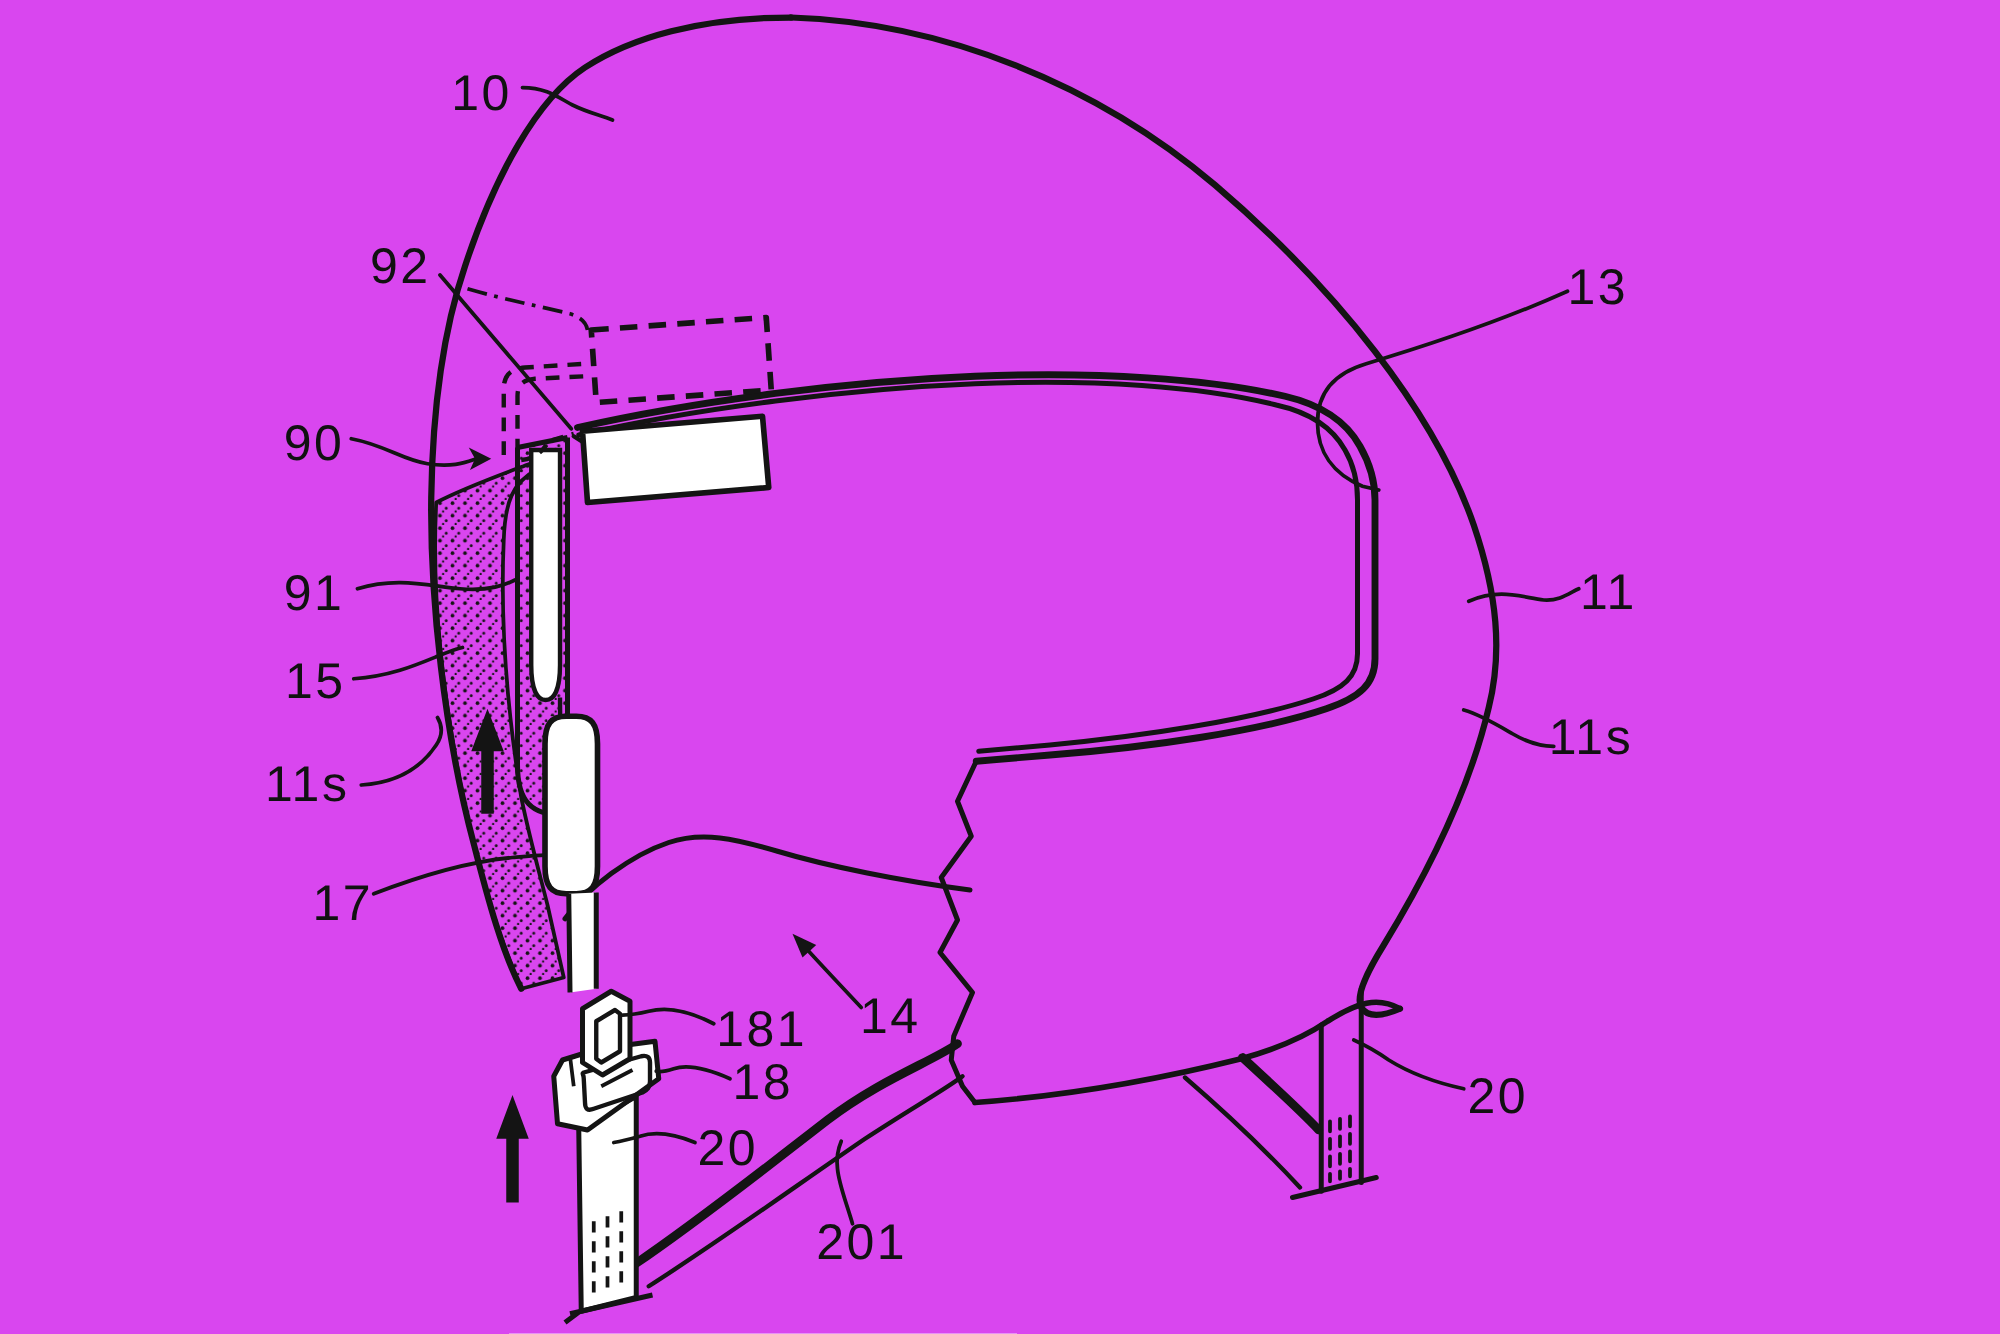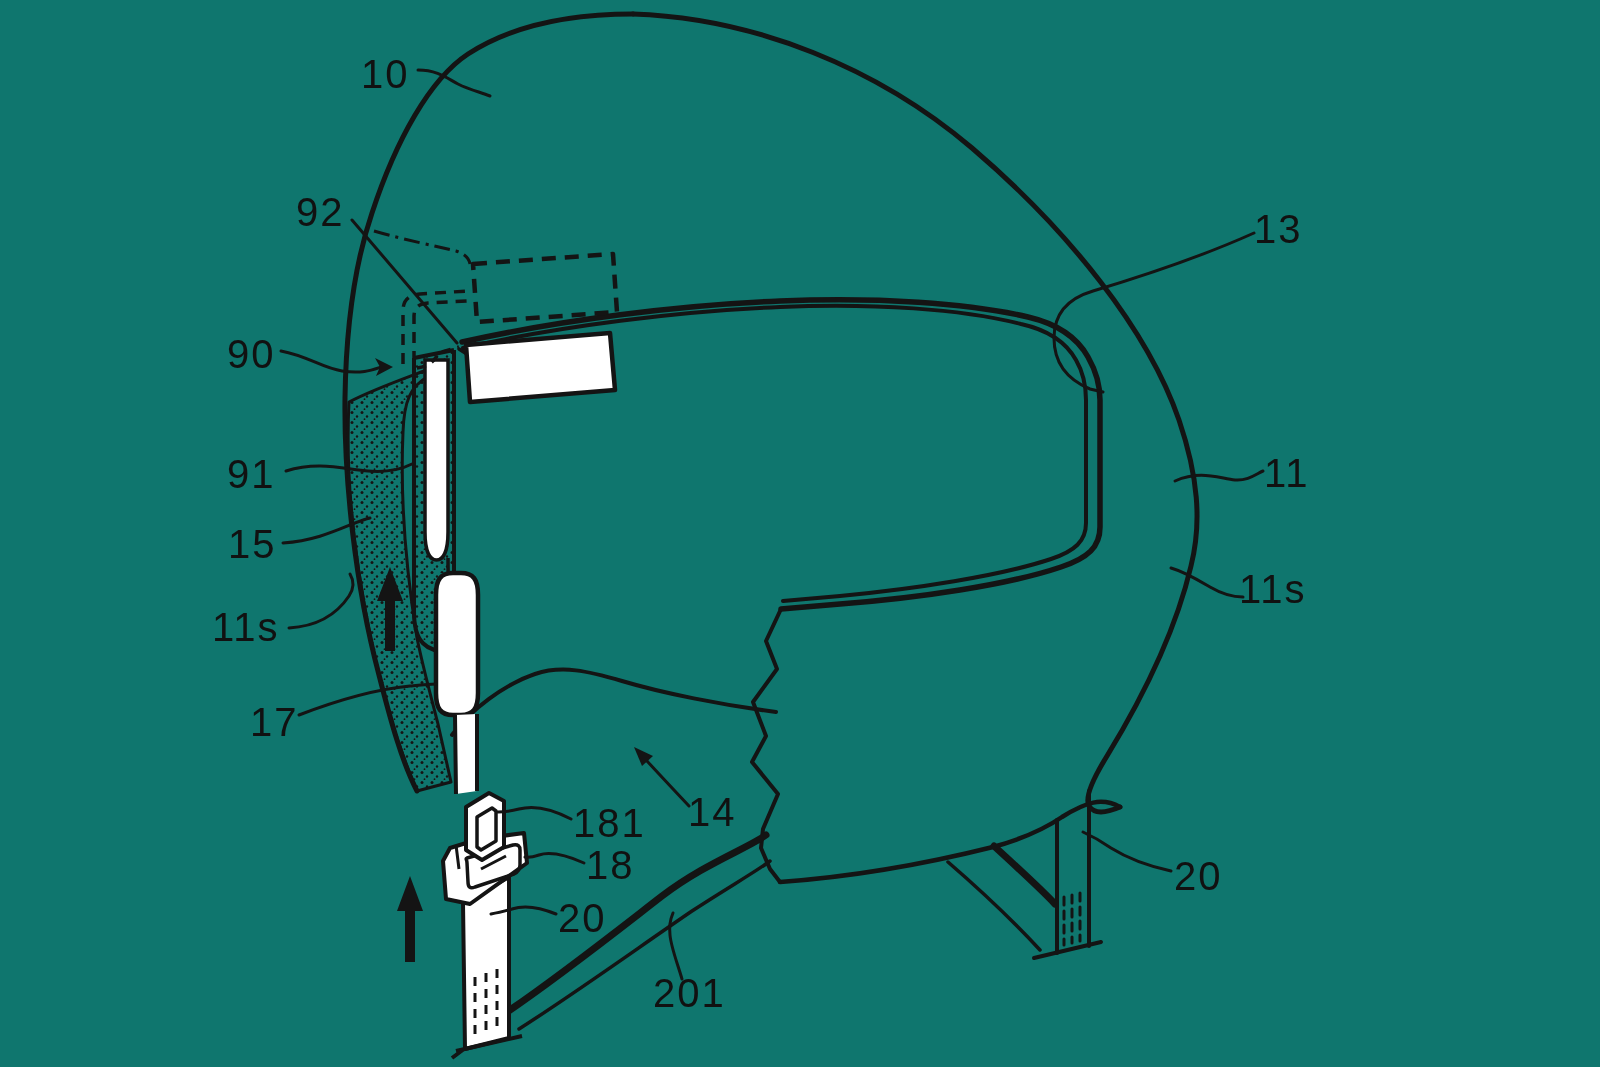--- a/index.html
+++ b/index.html
@@ -1,16 +1,16 @@
 <!DOCTYPE html>
 <html><head>
 <meta charset="utf-8">
 <style>
   html,body{margin:0;padding:0;background:#ffffff;}
-  .page{width:1600px;height:1067px;position:relative;background:#0f766e;overflow:hidden;}
+  .page{width:1600px;height:1067px;position:relative;background:#d946ef;overflow:hidden;}
   svg{display:block;}
   text.ref{
     font-family:"Liberation Sans", sans-serif;
     font-size:40px;
     fill:#111;
     letter-spacing:2px;
   }
 </style>
 </head>
 <body>

